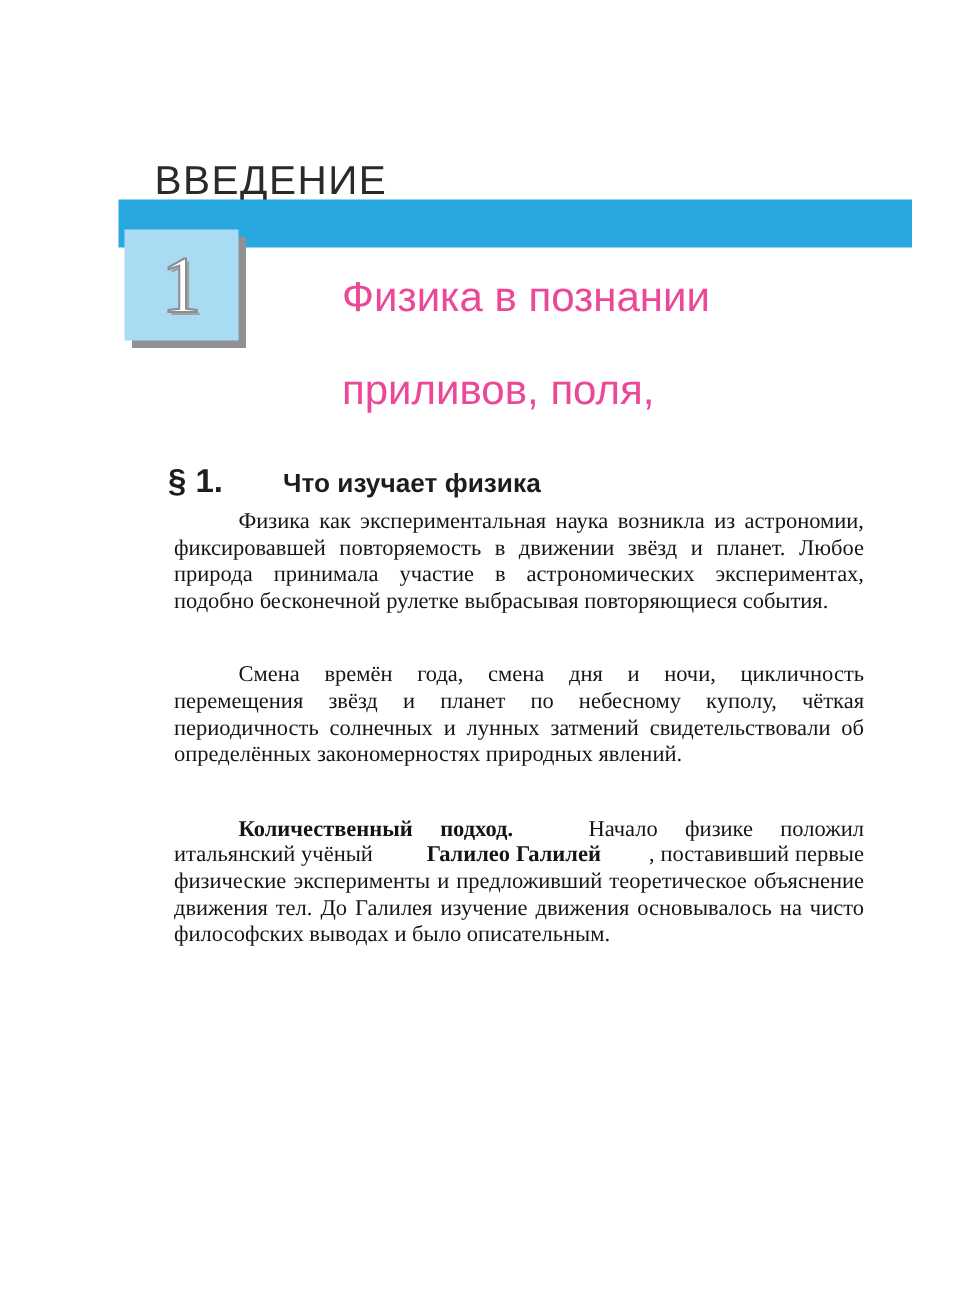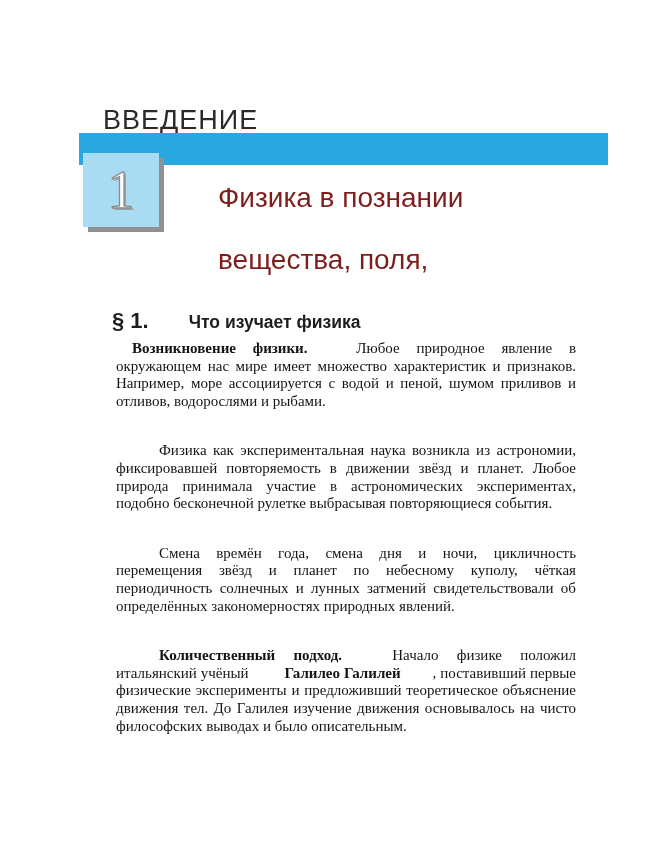--- a/index.html
+++ b/index.html
@@ -56,27 +56,27 @@
     line-height: 1;
     font-weight: 400;
     color: #ffffff;
     -webkit-text-stroke: 1.3px #8a8c8e;
     text-shadow: 2px 2px 0 #9ea0a2;
   }
 
   
   .chapter-title {
     position: absolute;
-    left: 154px;
+    left: 164px;
     top: 119px;
     font-family: "Liberation Sans", sans-serif;
     font-weight: 400;
     font-size: 28px;
     line-height: 30px;
-    color: #7f1d1d;
+    color: #ec4899;
   }
   .chapter-title .title-line { display: block; }
 
   
   .section-heading {
     position: absolute;
     left: 48px;
     top: 244px;
     font-family: "Liberation Sans", sans-serif;
     color: #1d1d1b;
@@ -122,30 +122,29 @@
   <div class="intro-heading">ВВЕДЕНИЕ</div>
 
   <div class="rule rule-top"></div>
 
   <div class="chapter-box">
     <span class="chapter-number">1</span>
   </div>
 
   <div class="chapter-title">
     <span class="title-line">Физика в познании</span>
-    <span class="title-line">вещества, поля,</span>
+    <span class="title-line">приливов, поля,</span>
   </div>
 
   <div class="section-heading">
     <span class="section-number">§ 1.</span>
     <span class="section-title">Что изучает физика</span>
   </div>
 
   <div class="body-text">
-      <p><span class="seg-bold">Возникновение физики. </span><span class="seg-normal">Любое природное явление в окружающем нас мире имеет множество характеристик и признаков. Например, море ассоциируется с водой и пеной, шумом приливов и отливов, водорослями и рыбами.</span></p>
       <p class="indent"><span class="seg-normal">Физика как экспериментальная наука возникла из астрономии, фиксировавшей повторяемость в движении звёзд и планет. Любое природа принимала участие в астрономических экспериментах, подобно бесконечной рулетке выбрасывая повторяющиеся события.</span></p>
       <p class="indent"><span class="seg-normal">Смена времён года, смена дня и ночи, цикличность перемещения звёзд и планет по небесному куполу, чёткая периодичность солнечных и лунных затмений свидетельствовали об определённых закономерностях природных явлений.</span></p>
       <p class="indent"><span class="seg-bold">Количественный подход. </span><span class="seg-normal">Начало физике положил итальянский учёный </span><span class="seg-bolditalic">Галилео Галилей</span><span class="seg-normal">, поставивший первые физические эксперименты и предложивший теоретическое объяснение движения тел. До Галилея изучение движения основывалось на чисто философских выводах и было описательным.</span></p>
     </div>
 
   <div class="rule rule-bottom"></div>
 
 </div>
 
 </body></html>

